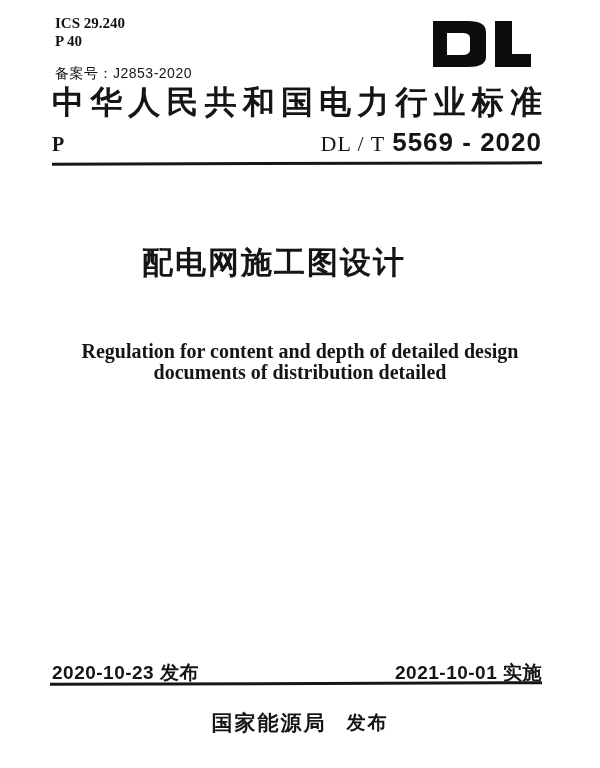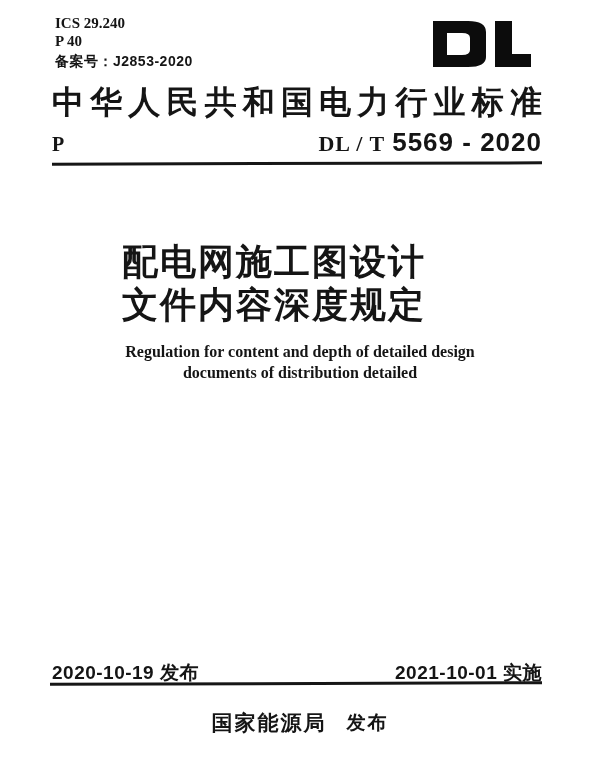--- a/index.html
+++ b/index.html
@@ -16,21 +16,21 @@
   }
 
   
   .ics-block {
     position: absolute;
     left: 55px;
     top: 14px;
     line-height: 18px;
   }
   .ics-line { font-family: "Liberation Serif", serif; font-weight: bold; font-size: 15px; }
-  .record-line { font-weight: bold; font-size: 14px; margin-top: 2px; letter-spacing: 0.5px; }
+  .record-line { font-weight: normal; font-size: 14px; margin-top: 14px; letter-spacing: 0.5px; }
 
   
   .dl-logo {
     position: absolute;
     left: 433px;
     top: 21px;
     width: 99px;
     height: 47px;
   }
   .visually-hidden {
@@ -63,58 +63,57 @@
     align-items: baseline;
   }
   .doc-class-letter {
     font-family: "Liberation Serif", serif;
     font-weight: bold;
     font-size: 20px;
   }
   .std-code { display: flex; align-items: baseline; gap: 7px; }
   .std-code-prefix {
     font-family: "Liberation Serif", serif;
-    font-weight: bold;
+    font-weight: normal;
     font-size: 22px;
     letter-spacing: 1px;
   }
   .std-code-number {
     font-weight: bold;
     font-size: 26px;
     letter-spacing: 1px;
   }
 
   .rule { position: absolute; background: #161616; height: 3px; }
   .rule-top { left: 52px; top: 162px; width: 490px; transform: rotate(-0.15deg); }
   .rule-bottom { left: 50px; top: 682px; width: 492px; transform: rotate(-0.2deg); }
 
   
   .title-cn {
     position: absolute;
     left: 0;
     top: 241px;
     width: 548px;
     text-align: center;
-    font-size: 36px;
+    font-size: 31px;
     font-weight: 600;
     letter-spacing: 2px;
     line-height: 43px;
-    font-family: Liberation Serif, serif;
   }
 
   
   .title-en {
     position: absolute;
     left: 0;
     top: 341px;
     width: 600px;
     text-align: center;
     font-family: "Liberation Serif", serif;
     font-weight: bold;
-    font-size: 16px;
+    font-size: 20px;
     line-height: 21px;
   }
 
   
   .dates-row {
     position: absolute;
     left: 52px;
     top: 660px;
     width: 490px;
     display: flex;
@@ -180,30 +179,29 @@
     <span class="std-code">
       <span class="std-code-prefix">DL / T</span>
       <span class="std-code-number">5569 - 2020</span>
     </span>
   </div>
 
   <div class="rule rule-top"></div>
 
   <div class="title-cn">
     <div>配电网施工图设计</div>
-    <div>文件内容深度规定</div>
   </div>
 
   <div class="title-en">
     <div>Regulation for content and depth of detailed design</div>
     <div>documents of distribution detailed</div>
   </div>
 
   <div class="dates-row">
-    <span>2020-10-19 发布</span>
+    <span>2020-10-23 发布</span>
     <span>2021-10-01 实施</span>
   </div>
 
   <div class="rule rule-bottom"></div>
 
   <div class="publisher-row">
     <span class="publisher-name">国家能源局</span>
     <span class="publisher-action">发布</span>
   </div>
 

